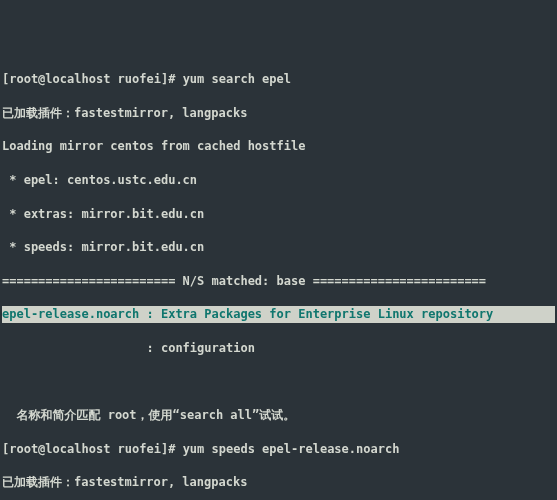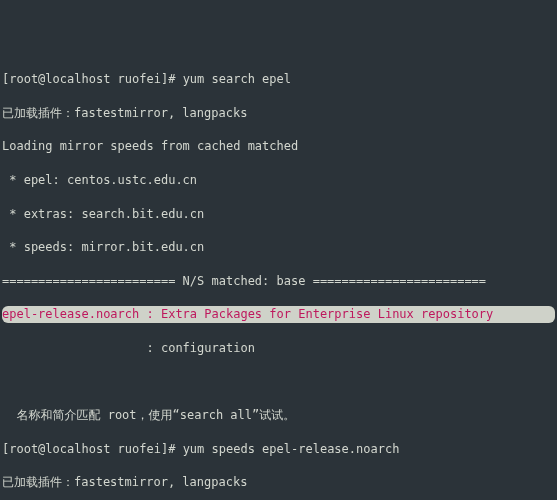--- a/index.html
+++ b/index.html
@@ -8,39 +8,38 @@
       font-family: "DejaVu Sans Mono", "Consolas", monospace;
       font-size: 12px;
       line-height: 1.4;
       color: #d3d7cf;
       width: 557px;
       height: 500px;
       overflow: hidden;
       padding: 4px 2px;
       white-space: pre;
     }
-    .line { display: block; white-space: pre; }
+    .line { display: block; white-space: pre; font-weight: bold; }
     .highlight {
       background: #cfd2c9;
-      color: #be185d;
+      color: #0f766e;
       display: inline-block;
-      border-radius: 6px;
     }
     .hl-full { width: 100%; }
   </style>
 </head>
 <body>
 
 
 
 <span class="line"><span>[root@localhost</span> <span>ruofei]#</span> <span>yum search epel</span></span>
 <span class="line">已加载插件：fastestmirror, langpacks</span>
-<span class="line">Loading mirror speeds from cached matched</span>
+<span class="line">Loading mirror centos from cached hostfile</span>
 <span class="line"> * epel: centos.ustc.edu.cn</span>
-<span class="line"> * extras: search.bit.edu.cn</span>
+<span class="line"> * extras: mirror.bit.edu.cn</span>
 <span class="line"> * speeds: mirror.bit.edu.cn</span>
 <span class="line">======================== N/S matched: base ========================</span>
 <span class="line"><span class="highlight hl-full">epel-release.noarch : Extra Packages for Enterprise Linux repository </span></span>
 <span class="line">                    : configuration</span>
 <span class="line"> </span>
 <span class="line">  名称和简介匹配 root，使用“search all”试试。</span>
 <span class="line"><span>[root@localhost</span> <span>ruofei]#</span> <span>yum speeds epel-release.noarch</span></span>
 <span class="line">已加载插件：fastestmirror, langpacks</span>
 
 

